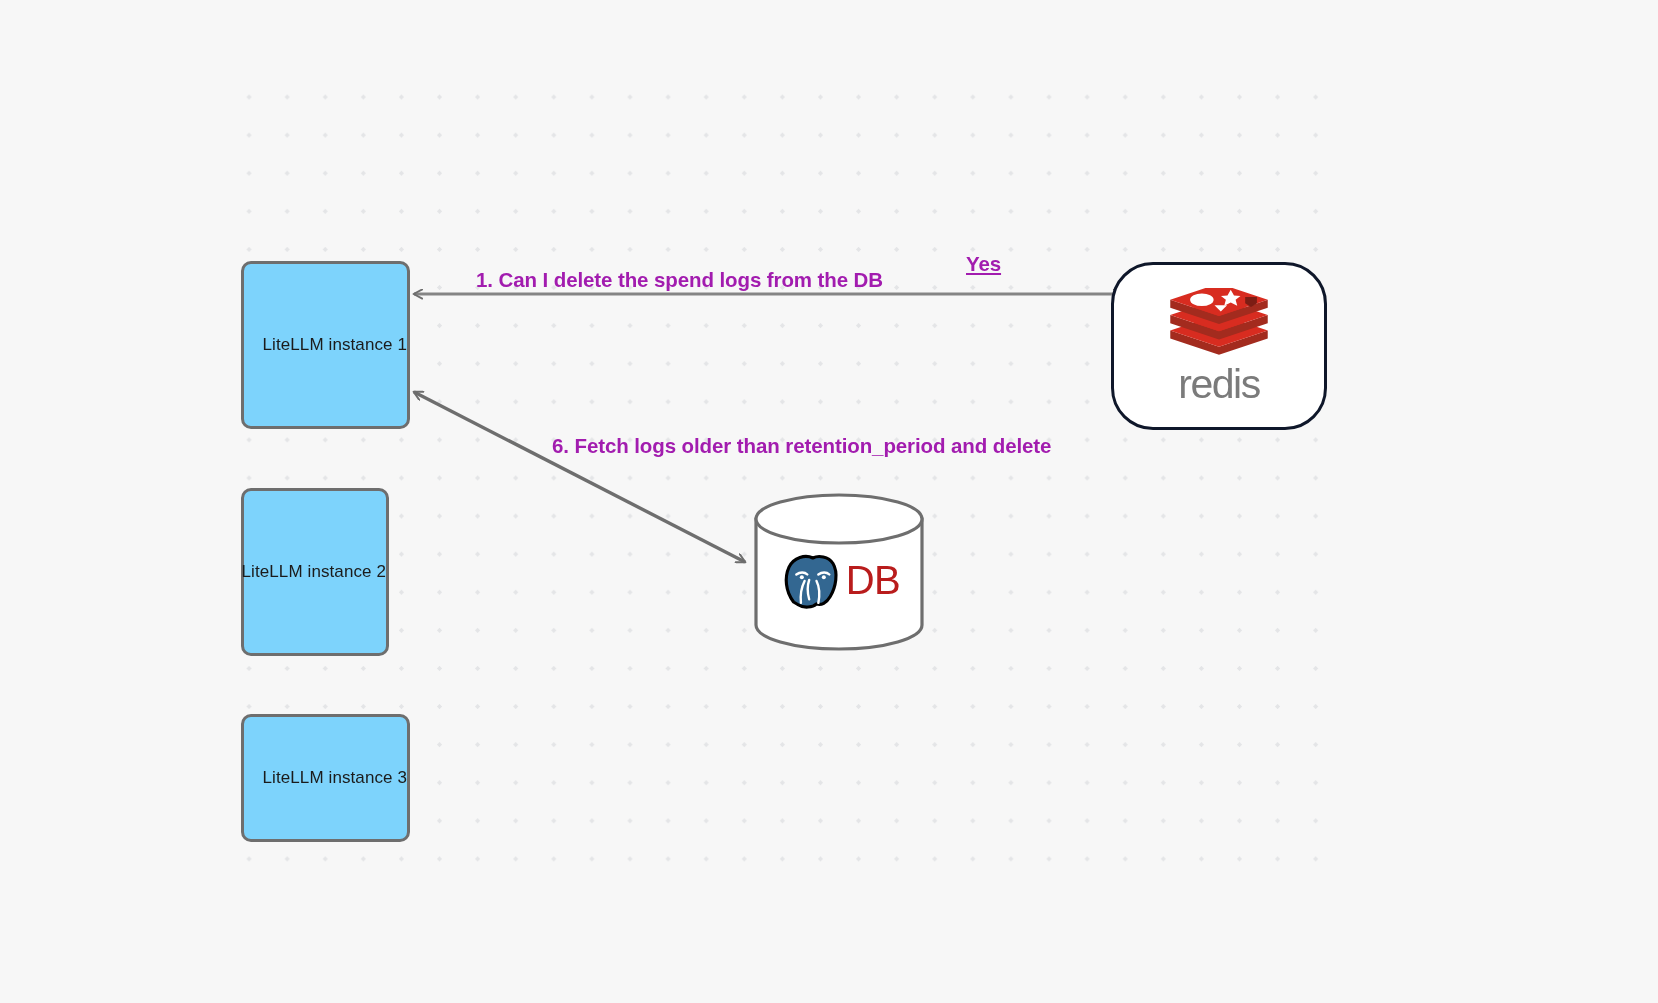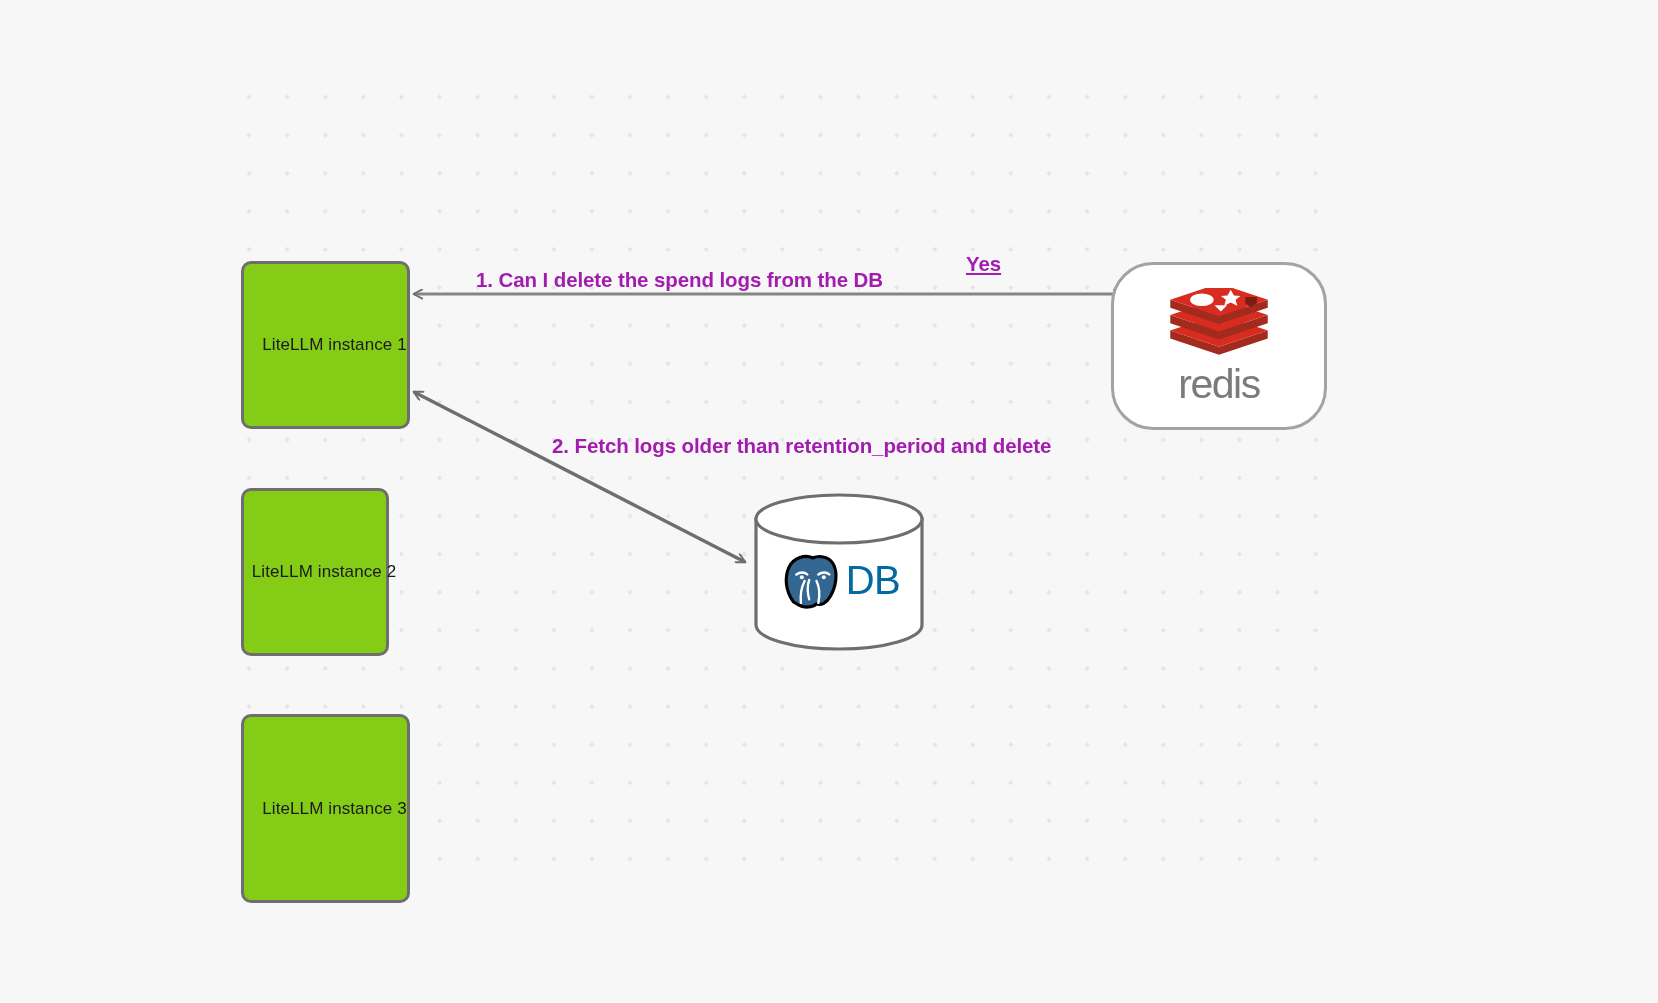--- a/index.html
+++ b/index.html
@@ -32,50 +32,50 @@
   #svg-layer {
     position: absolute;
     left: 0;
     top: 0;
     width: 1658px;
     height: 1003px;
   }
 
   .node-box {
     position: absolute;
-    background: #84cc16;
+    background: #7dd3fc;
     border: 3px solid #6e6e6e;
     border-radius: 10px;
     box-sizing: border-box;
     display: flex;
     align-items: center;
-    justify-content: center;
+    justify-content: flex-end;
   }
   .node-label {
     font-size: 17px;
     color: #1b1b1b;
     font-family: "Liberation Sans", sans-serif;
     padding-left: 18px;
     letter-spacing: 0.1px;
     white-space: nowrap;
   }
 
   #instance-1 { left: 241px; top: 261px; width: 169px; height: 168px; }
   #instance-2 { left: 241px; top: 488px; width: 148px; height: 168px; }
-  #instance-3 { left: 241px; top: 714px; width: 169px; height: 189px; }
+  #instance-3 { left: 241px; top: 714px; width: 169px; height: 128px; }
 
   
   #redis-node {
     position: absolute;
     left: 1111px;
     top: 262px;
     width: 216px;
     height: 168px;
     background: #ffffff;
-    border: 3px solid #a3a3a3;
+    border: 3px solid #0f172a;
     border-radius: 42px;
     box-sizing: border-box;
     display: flex;
     flex-direction: column;
     align-items: center;
     justify-content: center;
   }
   #redis-logo-mark { width: 112px; height: 74px; display:block; }
   #redis-wordmark {
     font-family: "Liberation Sans", sans-serif;
@@ -107,21 +107,21 @@
     display: flex;
     align-items: center;
     justify-content: center;
     margin-top: 16px;
     gap: 2px;
   }
   #pg-elephant { width: 66px; height: 66px; display: block; }
   #db-text {
     font-family: "Liberation Sans", sans-serif;
     font-size: 40px;
-    color: #0369a1;
+    color: #b91c1c;
     letter-spacing: -0.5px;
     line-height: 1;
   }
 
   .edge-label {
     position: absolute;
     font-family: "Liberation Sans", sans-serif;
     font-weight: bold;
     font-size: 20.5px;
     color: #a21caf;
@@ -210,15 +210,15 @@
           <circle cx="26" cy="33" r="2.2" fill="#ffffff"></circle>
           <circle cx="50" cy="33" r="2.2" fill="#ffffff"></circle>
         </svg>
         <span id="db-text">DB</span>
       </div>
     </div>
   </div>
 
   <div class="edge-label" id="label-step-1">1.  Can I delete the spend logs from the DB</div>
   <div class="edge-label" id="label-step-yes">Yes</div>
-  <div class="edge-label" id="label-step-2">2.  Fetch logs older than retention_period and delete</div>
+  <div class="edge-label" id="label-step-2">6.  Fetch logs older than retention_period and delete</div>
 
 </div>
 
 </body></html>

